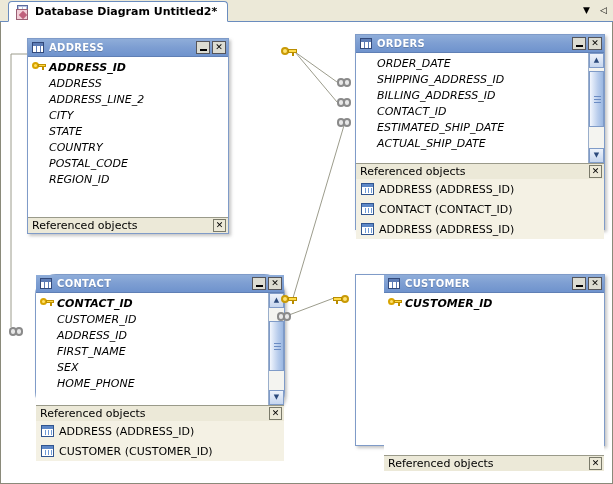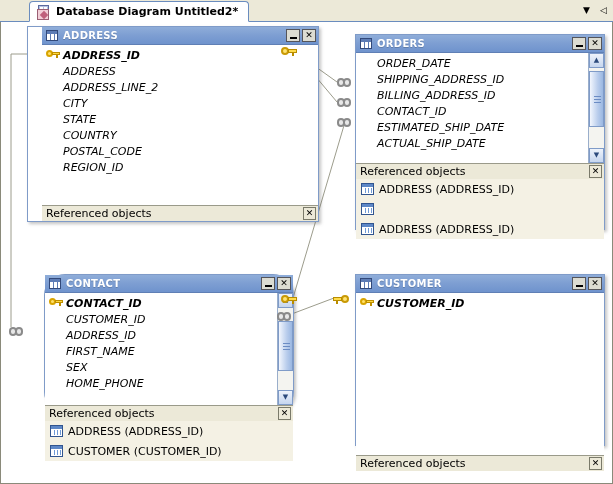--- a/index.html
+++ b/index.html
@@ -32,21 +32,20 @@
     position: absolute; left: 8px; top: 1px;
     height: 21px;
     padding: 0 10px 0 26px;
     background: #ffffff;
     border: 1px solid #6a8cbe;
     border-bottom: 1px solid #ffffff;
     border-radius: 4px 4px 0 0;
     display: flex; align-items: center;
     font-size: 11px; font-weight: bold; color: #000;
     white-space: nowrap;
-    margin-left: 21px;
   }
   .tab-icon {
     position: absolute; left: 6px; top: 3px;
     width: 15px; height: 15px;
   }
   .tab-icon .ti-top {
     position: absolute; left: 2px; top: 0px; width: 11px; height: 5px;
     background: #b7c2e0; border: 1px solid #5b6a9e;
   }
   .tab-icon .ti-top i {
@@ -288,21 +287,21 @@
 
   <div class="canvas">
     <div class="canvas-inner" id="canvas-inner">
       <svg class="links" id="rel-svg" viewBox="0 0 611 460">
           <path d="M294,30 L336,60" fill="none" stroke="#9c9c8c" stroke-width="1"></path>
           <path d="M294,30 L336,80" fill="none" stroke="#9c9c8c" stroke-width="1"></path>
           <path d="M292,276 L344,100" fill="none" stroke="#9c9c8c" stroke-width="1"></path>
           <path d="M26,32 L10,32 L10,305" fill="none" stroke="#9c9c8c" stroke-width="1"></path>
           <path d="M333,276 L280,296" fill="none" stroke="#9c9c8c" stroke-width="1"></path>
         </svg>
-    <div class="node" style="left: 26px; top: 4px; width: 292px; height: 196px; padding-left: 14px;">
+    <div class="node" style="left: 26px; top: 16px; width: 202px; height: 196px;">
           <div class="node-header">
             <span class="hdr-icon"></span>
             <span class="hdr-title">ADDRESS</span>
             <span class="hdr-btns">
               <span class="hdr-btn">
                 <span class="mini"></span>
               </span>
               <span class="hdr-btn">✕</span>
             </span>
           </div>
@@ -403,28 +402,29 @@
             <span>Referenced objects</span>
             <span class="footer-x">✕</span>
           </div>
           <div class="reflist">
             <div class="refrow">
               <span class="ref-icon"></span>
               <span>ADDRESS (ADDRESS_ID)</span>
             </div>
             <div class="refrow">
               <span class="ref-icon"></span>
+              <span>CONTACT (CONTACT_ID)</span>
             </div>
             <div class="refrow">
               <span class="ref-icon"></span>
               <span>ADDRESS (ADDRESS_ID)</span>
             </div>
           </div>
         </div>
-        <div class="node" style="left: 43px; top: 252px; width: 250px; height: 139px; border-radius: 21px;">
+        <div class="node" style="left: 34px; top: 252px; width: 250px; height: 139px; border-radius: 21px;">
           <div class="node-header">
             <span class="hdr-icon"></span>
             <span class="hdr-title">CONTACT</span>
             <span class="hdr-btns">
               <span class="hdr-btn">
                 <span class="mini"></span>
               </span>
               <span class="hdr-btn">✕</span>
             </span>
           </div>
@@ -477,21 +477,21 @@
             <div class="refrow">
               <span class="ref-icon"></span>
               <span>ADDRESS (ADDRESS_ID)</span>
             </div>
             <div class="refrow">
               <span class="ref-icon"></span>
               <span>CUSTOMER (CUSTOMER_ID)</span>
             </div>
           </div>
         </div>
-        <div class="node" style="left: 354px; top: 252px; width: 250px; height: 172px;">
+        <div class="node" style="left: 354px; top: 252px; width: 250px; height: 172px; padding-left: 28px;">
           <div class="node-header">
             <span class="hdr-icon"></span>
             <span class="hdr-title">CUSTOMER</span>
             <span class="hdr-btns">
               <span class="hdr-btn">
                 <span class="mini"></span>
               </span>
               <span class="hdr-btn">✕</span>
             </span>
           </div>

